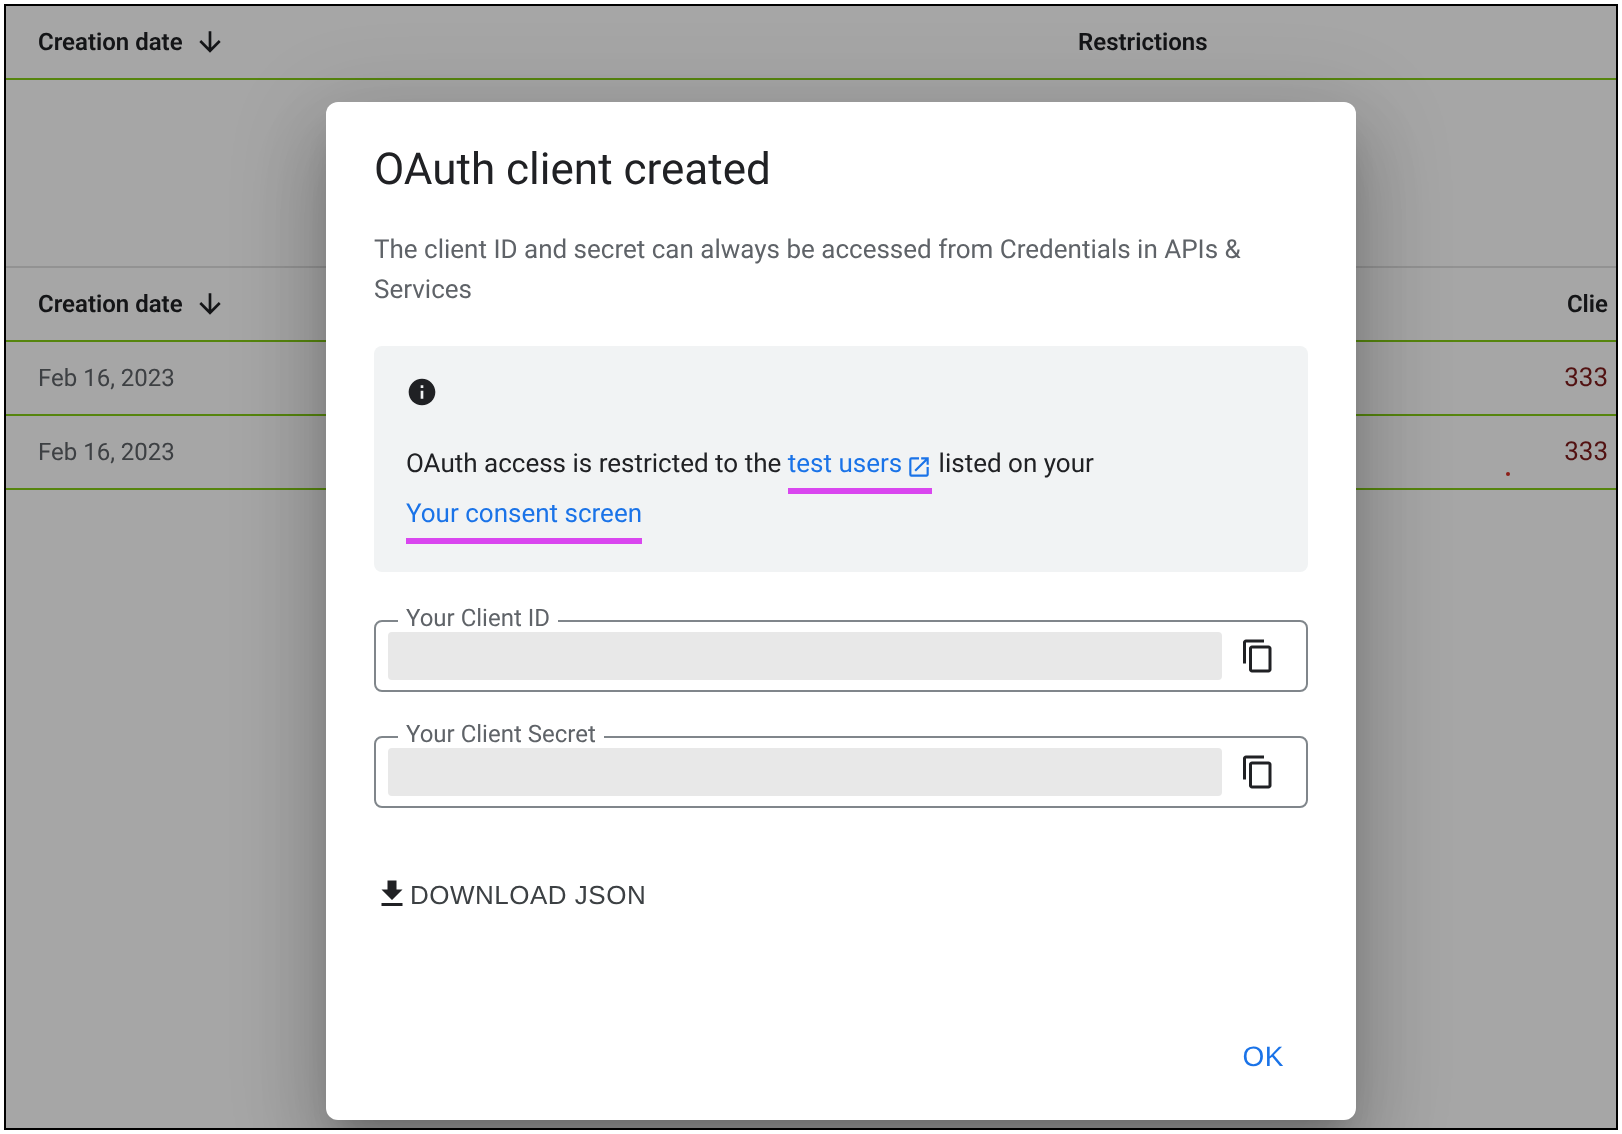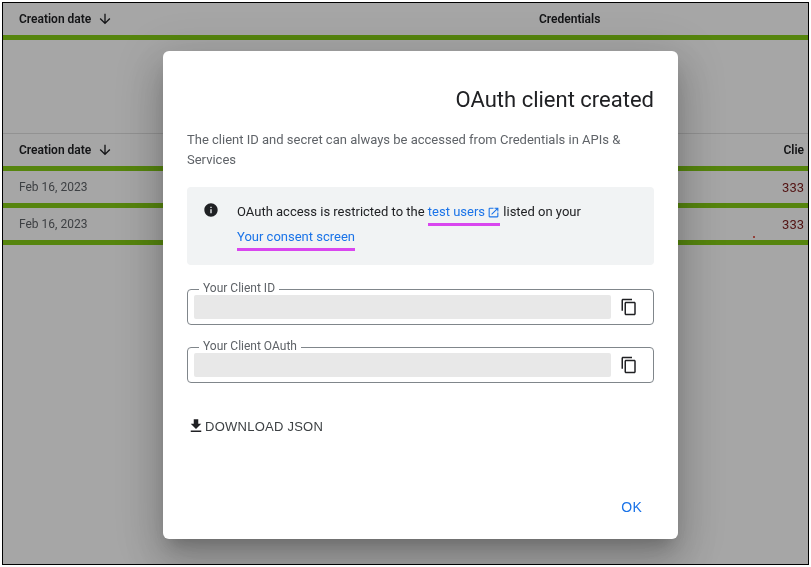--- a/index.html
+++ b/index.html
@@ -24,21 +24,21 @@
     position: absolute;
     inset: 0;
     background: rgba(0,0,0,0.35);
   }
   
   .bg-table { position: absolute; inset: 0; }
   .bg-header, .bg-row {
     display: flex;
     align-items: center;
     height: 37px;
-    border-bottom: 5px solid #84cc16;
+    border-bottom: 1px solid #84cc16;
   }
   .bg-header { font-weight: 600; color: #202124; font-size: 12px; }
   .bg-col-date { width: 318px; padding-left: 16px; display:flex; align-items:center; gap:6px;}
   .bg-col-restrict { width: 440px; padding-left: 218px; }
   .bg-col-client { position: absolute; right: 0; padding-right: 4px; width: 48px; text-align: right; }
   .bg-spacer1 { height: 94px; border-bottom: 1px solid #e0e0e0; }
   .bg-row .bg-col-date { color: #5f6368; font-weight: 400; font-size: 12px; }
   .bg-row .bg-col-client { color: #7f1d1d; font-weight: 400; font-size: 13px; }
   .arrow-down svg { width:16px; height:16px; }
   .red-dot {
@@ -59,40 +59,40 @@
     background: #fff;
     border-radius: 6px;
     box-shadow: 0 11px 15px -7px rgba(0,0,0,.2),
                 0 24px 38px 3px rgba(0,0,0,.14),
                 0 9px 46px 8px rgba(0,0,0,.12);
     padding: 22px 24px 16px 24px;
     display: flex;
     flex-direction: column;
   }
   .modal h1 {
-    margin: 14px 0 18px 0;
+    margin: 0 0 18px 0;
     font-size: 22px;
     font-weight: 400;
     color: #202124;
-    text-align: right;
   }
   .modal-sub {
     font-size: 13px;
     color: #5f6368;
     line-height: 1.5;
     margin-bottom: 18px;
   }
   .info-box {
     background: #f1f3f4;
     border-radius: 4px;
     padding: 14px 16px;
     display: flex;
     gap: 18px;
     align-items: flex-start;
     margin-bottom: 24px;
+    flex-direction: column;
   }
   .info-box .icon { flex: 0 0 auto; padding-top:1px;}
   .info-box .text { font-size: 13px; color: #202124; line-height: 1.7; }
   .link {
     color: #1a73e8;
     text-decoration: none;
     border-bottom: 3px solid #d946ef;
     cursor: pointer;
     display: inline-flex;
     align-items: center;
@@ -175,21 +175,21 @@
     <div class="bg-header">
       <div class="bg-col-date">
         <span>Creation date</span>
         <span class="arrow-down">
           <svg viewBox="0 0 24 24" fill="#202124">
               <path d="M20 12l-1.41-1.41L13 16.17V4h-2v12.17l-5.58-5.59L4 12l8 8 8-8z"></path>
             </svg>
         </span>
       </div>
       <div class="bg-col-restrict">
-        <span>Credentials</span>
+        <span>Restrictions</span>
       </div>
     </div>
     <div class="bg-spacer1"></div>
     <div class="bg-header">
       <div class="bg-col-date">
         <span>Creation date</span>
         <span class="arrow-down">
           <svg viewBox="0 0 24 24" fill="#202124">
               <path d="M20 12l-1.41-1.41L13 16.17V4h-2v12.17l-5.58-5.59L4 12l8 8 8-8z"></path>
             </svg>
@@ -249,21 +249,21 @@
           <span>
             <svg width="18" height="18" viewBox="0 0 24 24" fill="#202124">
                 <path d="M16 1H4c-1.1 0-2 .9-2 2v14h2V3h12V1zm3 4H8c-1.1 0-2 .9-2 2v14c0 1.1.9 2 2 2h11c1.1 0 2-.9 2-2V7c0-1.1-.9-2-2-2zm0 16H8V7h11v14z"></path>
               </svg>
           </span>
         </button>
       </div>
     </div>
 
     <div class="field-wrap">
-      <span class="field-label">Your Client OAuth</span>
+      <span class="field-label">Your Client Secret</span>
       <div class="field">
         <div class="field-value"></div>
         <button class="copy-btn">
           <span>
             <svg width="18" height="18" viewBox="0 0 24 24" fill="#202124">
                 <path d="M16 1H4c-1.1 0-2 .9-2 2v14h2V3h12V1zm3 4H8c-1.1 0-2 .9-2 2v14c0 1.1.9 2 2 2h11c1.1 0 2-.9 2-2V7c0-1.1-.9-2-2-2zm0 16H8V7h11v14z"></path>
               </svg>
           </span>
         </button>
       </div>

